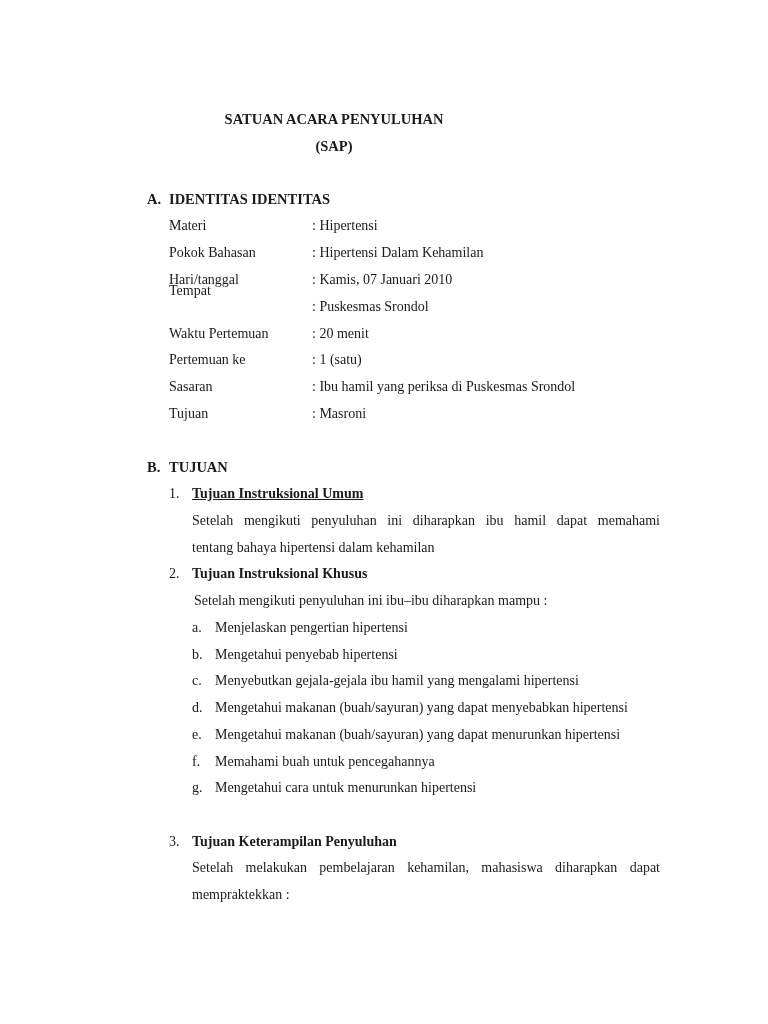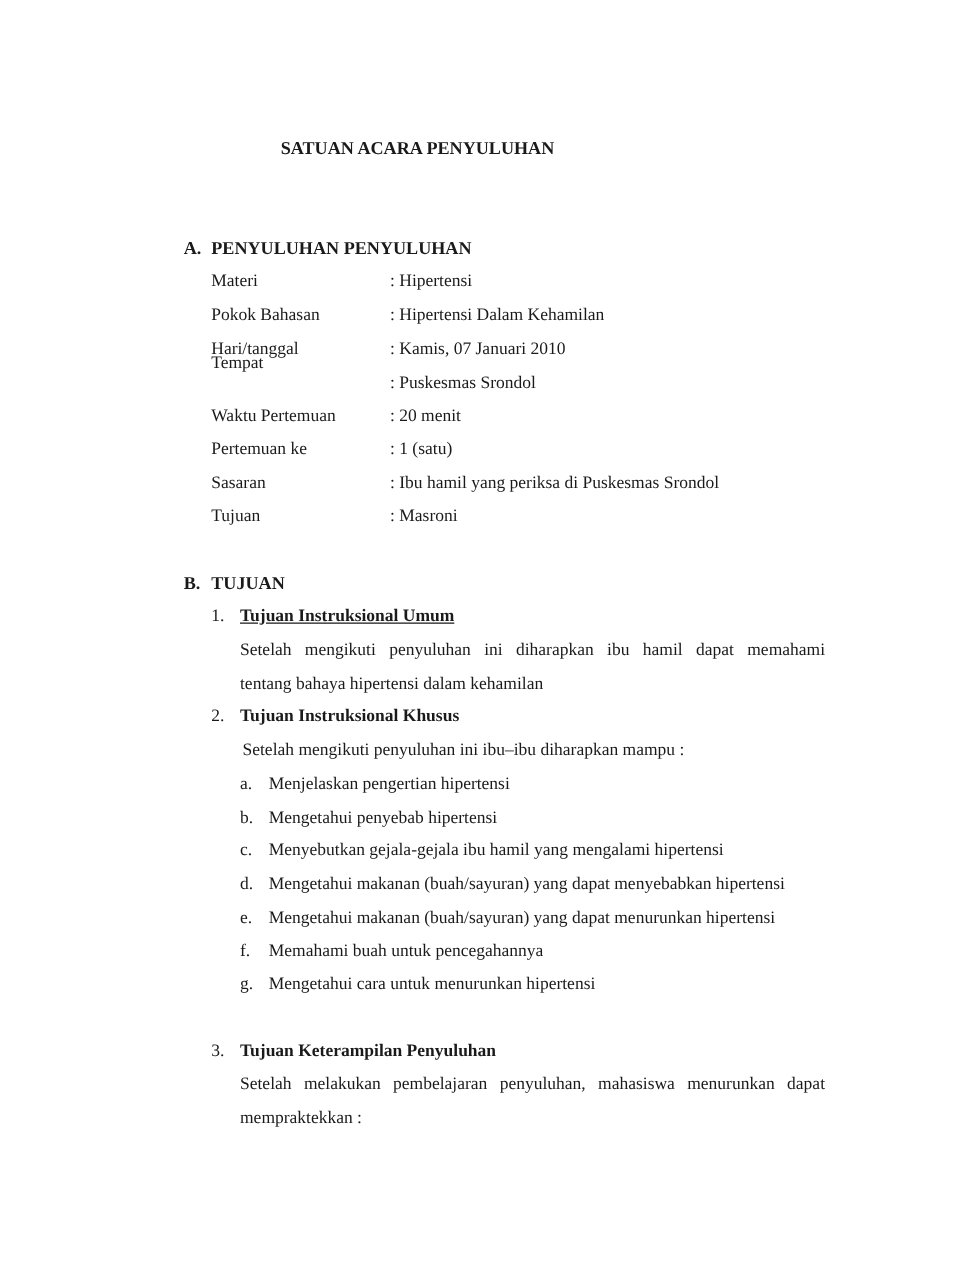--- a/index.html
+++ b/index.html
@@ -32,24 +32,25 @@
       position: absolute; left: 192px; width: 468px;
       text-align: justify; text-align-last: justify;
     }
   </style>
 </head>
 <body>
 
 <div class="page">
 
   <div class="title" style="top:111px;">SATUAN ACARA PENYULUHAN</div>
+  <div class="title" style="top:138px;">(SAP)</div>
 
   <div>
     <span class="abs section-head" style="left:147px; top:191px;">A.</span>
-    <span class="abs section-head" style="left:169px; top:191px;">PENYULUHAN PENYULUHAN</span>
+    <span class="abs section-head" style="left:169px; top:191px;">IDENTITAS IDENTITAS</span>
 
     <div>
       <span class="abs label" style="top:218px;">Materi</span>
       <span class="abs value" style="top:218px;">: Hipertensi</span>
     </div>
     <div>
       <span class="abs label" style="top:245px;">Pokok Bahasan</span>
       <span class="abs value" style="top:245px;">: Hipertensi Dalam Kehamilan</span>
     </div>
     <div>
@@ -115,16 +116,16 @@
       <span class="abs" style="left:192px; top:754px;">f.</span>
       <span class="abs" style="left:215px; top:754px;">Memahami buah untuk pencegahannya</span>
     </div>
     <div>
       <span class="abs" style="left:192px; top:780px;">g.</span>
       <span class="abs" style="left:215px; top:780px;">Mengetahui cara untuk menurunkan hipertensi</span>
     </div>
 
     <span class="abs" style="left:169px; top:834px;">3.</span>
     <span class="abs bold" style="left:192px; top:834px;">Tujuan Keterampilan Penyuluhan</span>
-    <div class="justify" style="top:860px;">Setelah melakukan pembelajaran penyuluhan, mahasiswa menurunkan dapat</div>
+    <div class="justify" style="top:860px;">Setelah melakukan pembelajaran kehamilan, mahasiswa diharapkan dapat</div>
     <span class="abs" style="left:192px; top:887px;">mempraktekkan :</span>
   </div>
 </div>
 
 </body></html>

